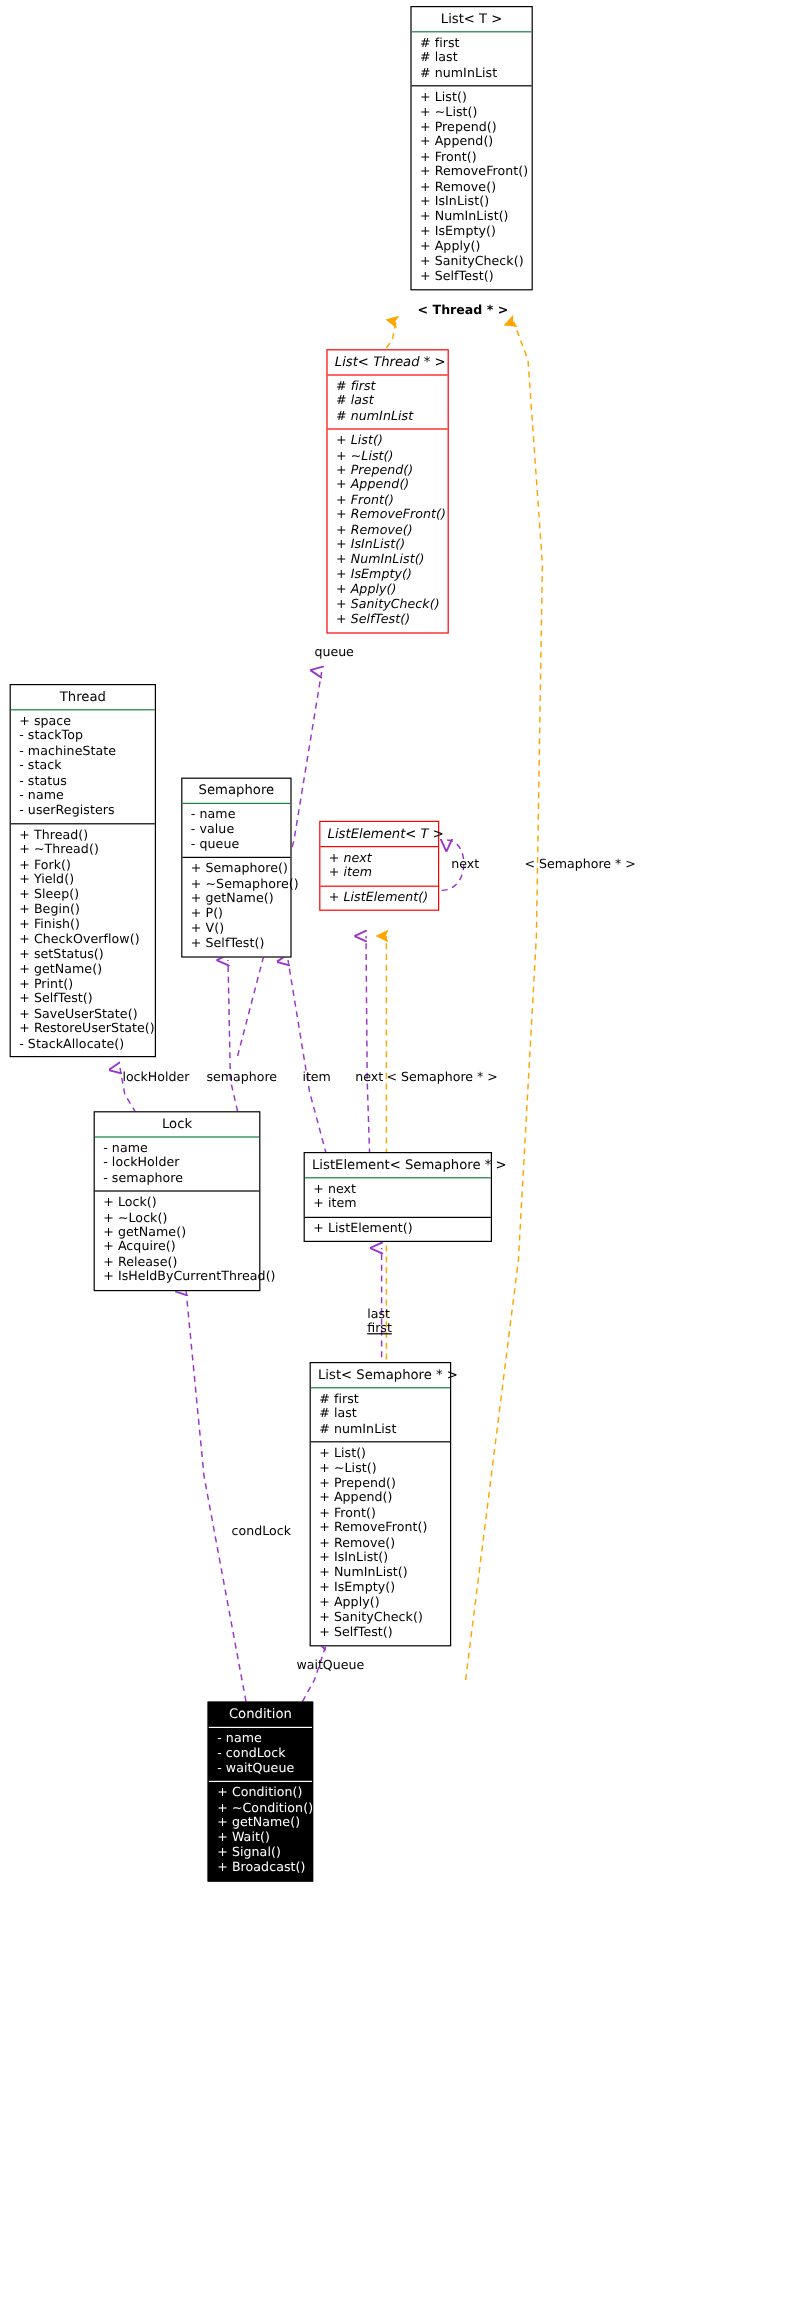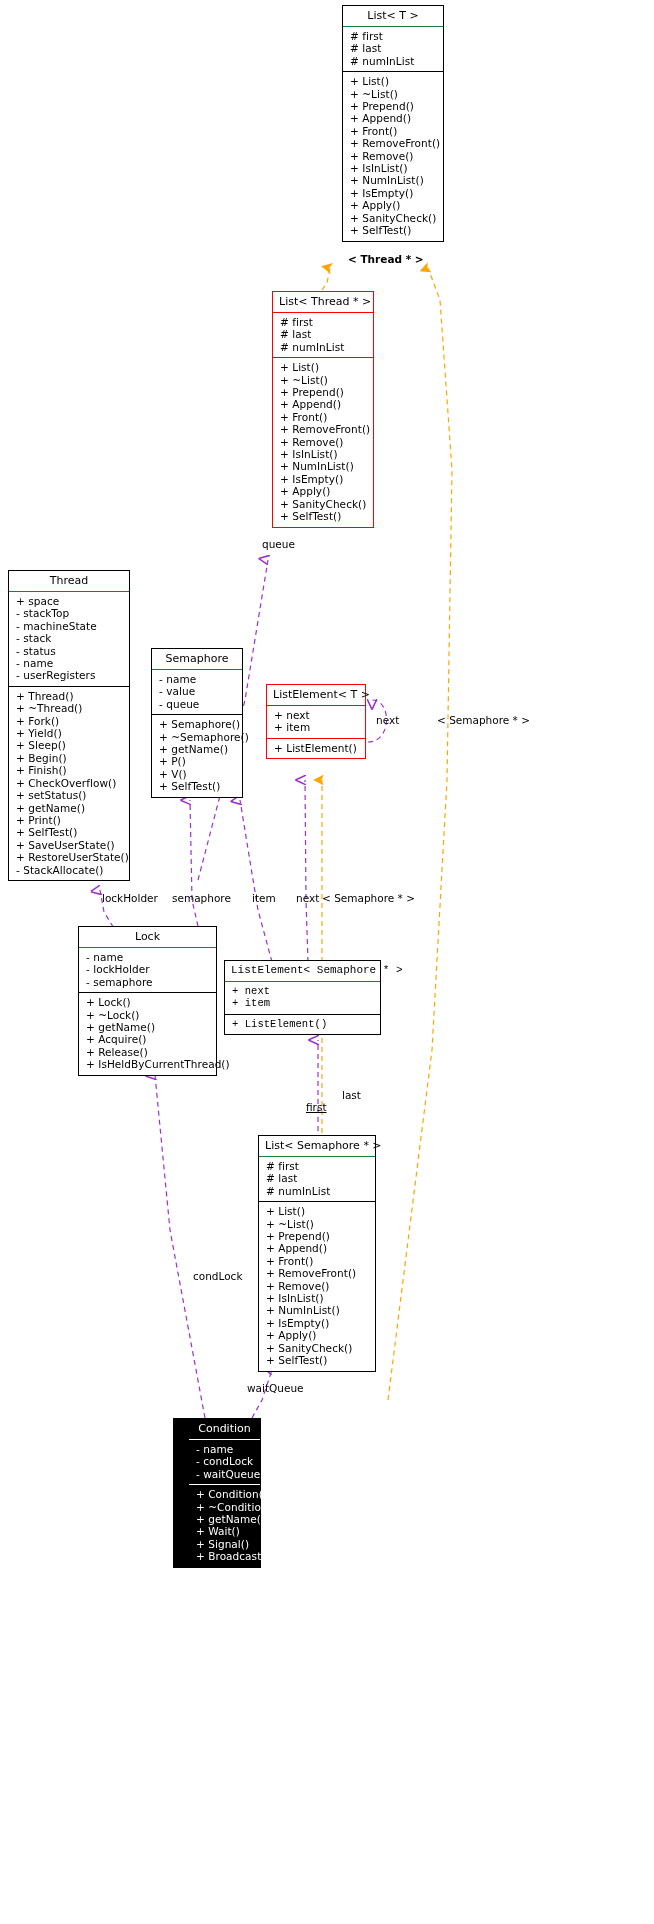--- a/index.html
+++ b/index.html
@@ -5,22 +5,22 @@
   html,body{margin:0;padding:0;}
   body{
     width:654px;height:1924px;position:relative;background:#ffffff;
     font-family:"DejaVu Sans","Liberation Sans",sans-serif;
     -webkit-font-smoothing:none;
   }
   #canvas{position:absolute;inset:0;}
   svg#edges{position:absolute;left:0;top:0;width:654px;height:1924px;pointer-events:none;}
 
   .node{position:absolute;box-sizing:border-box;background:#ffffff;border:1px solid #000000;}
-  .node.red{border-color:#ff0000;}
-  .node.sel{background:#000000;border-color:#000000;padding-left:15px;}
+  .node.red{border-color:#ff0000;font-style:italic;}
+  .node.sel{background:#000000;border-color:#000000;}
 
   .n-title{
     text-align:center;font-size:11px;line-height:13px;color:#000;
     padding:3px 6px 4px 6px;border-bottom:1px solid #15803d;white-space:nowrap;
   }
   .node.red>.n-title{border-bottom-color:#ff0000;}
   .node.sel>.n-title{color:#ffffff;border-bottom-color:#ffffff;}
 
   .n-sec{
     padding:3px 6px 4px 7px;border-bottom:1px solid #000;
@@ -209,32 +209,32 @@
     <div class="n-sec">
       <div>+ Lock()</div>
       <div>+ ~Lock()</div>
       <div>+ getName()</div>
       <div>+ Acquire()</div>
       <div>+ Release()</div>
       <div>+ IsHeldByCurrentThread()</div>
     </div>
   </div>
 
-  <div class="node" style="left:224px;top:960px;width:157px;font-family:Liberation Mono, monospace;">
+  <div class="node" style="left:253px;top:960px;width:157px;">
     <div class="n-title">ListElement&lt; Semaphore * &gt;</div>
     <div class="n-sec">
       <div>+ next</div>
       <div>+ item</div>
     </div>
     <div class="n-sec">
       <div>+ ListElement()</div>
     </div>
   </div>
 
-  <div class="elabel" style="left:306px;top:1089px;margin-left:36px;">last</div>
+  <div class="elabel" style="left:306px;top:1089px;">last</div>
   <div class="elabel" style="left:306px;top:1101px;text-decoration:underline;">first</div>
 
   <div class="node" style="left:258px;top:1135px;width:118px;">
     <div class="n-title">List&lt; Semaphore * &gt;</div>
     <div class="n-sec">
       <div># first</div>
       <div># last</div>
       <div># numInList</div>
     </div>
     <div class="n-sec">

